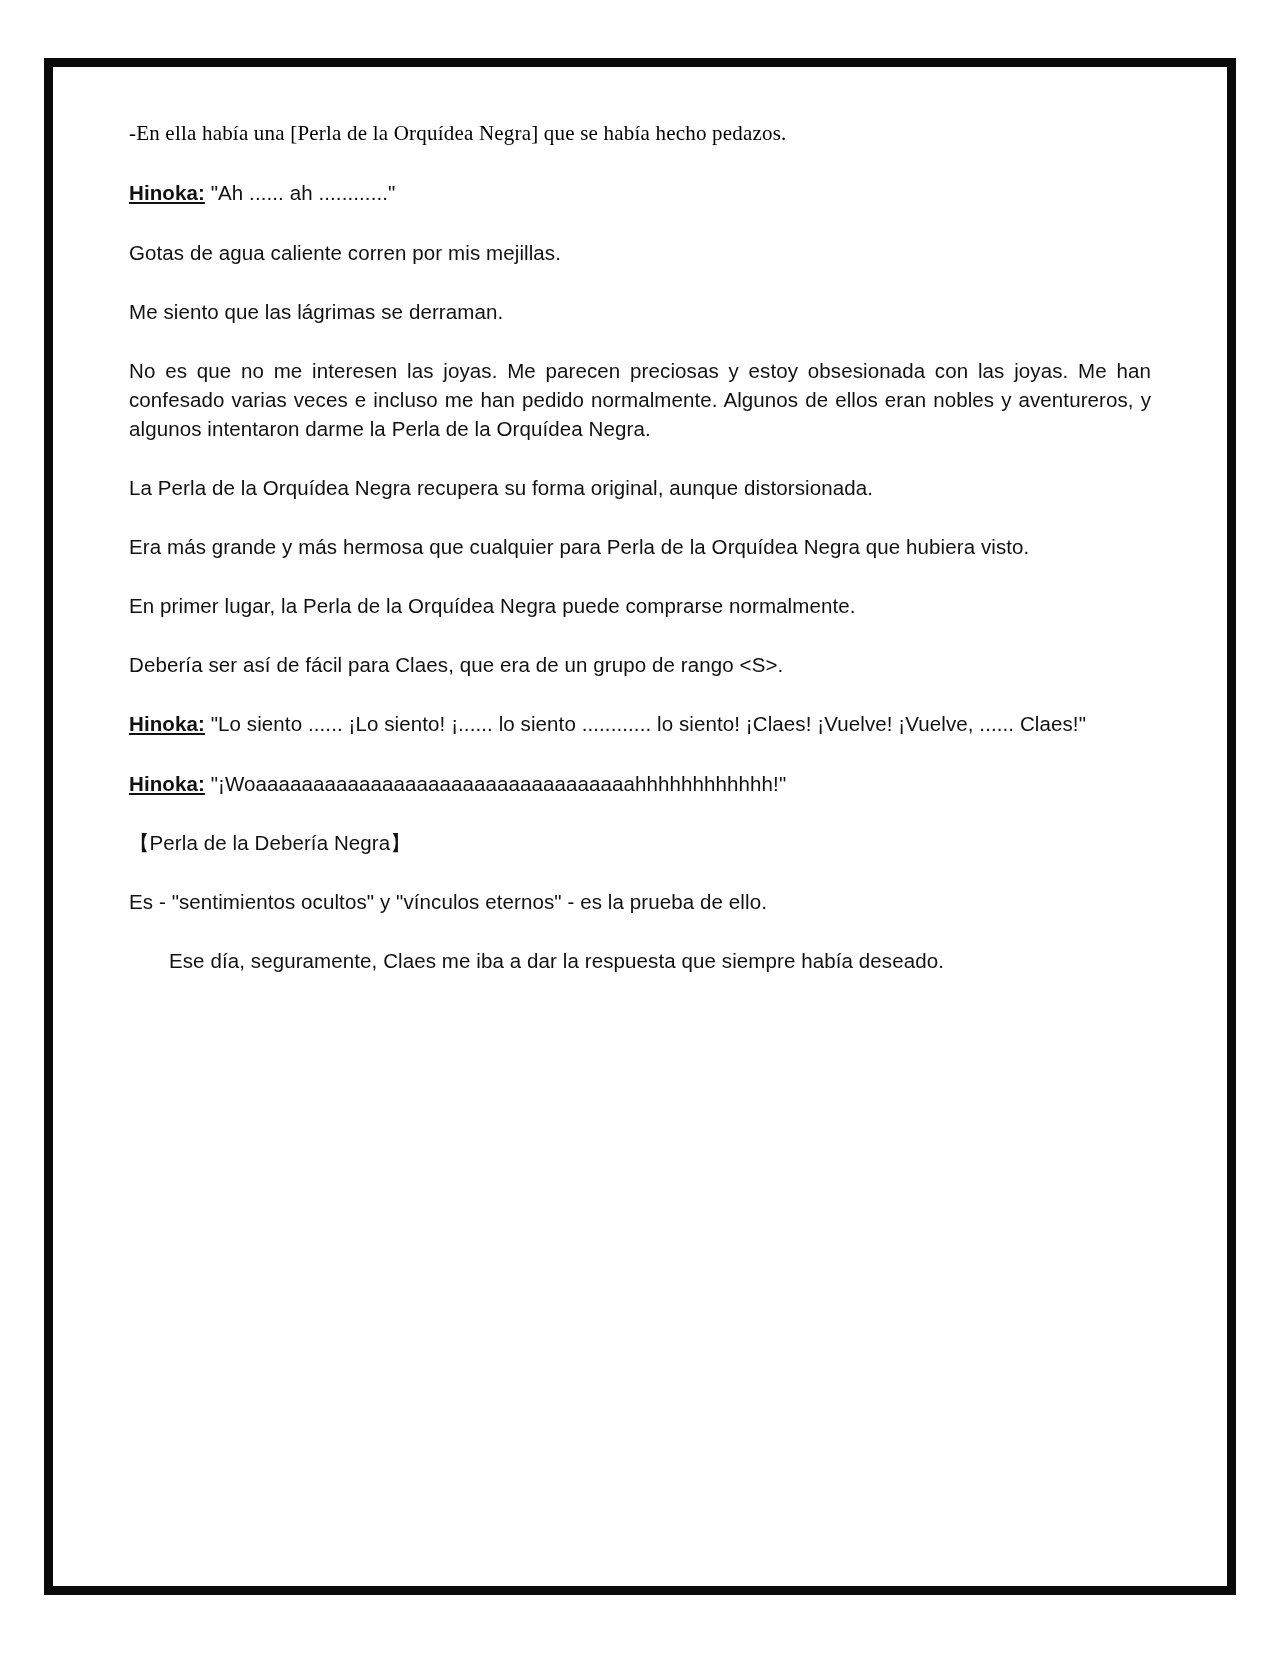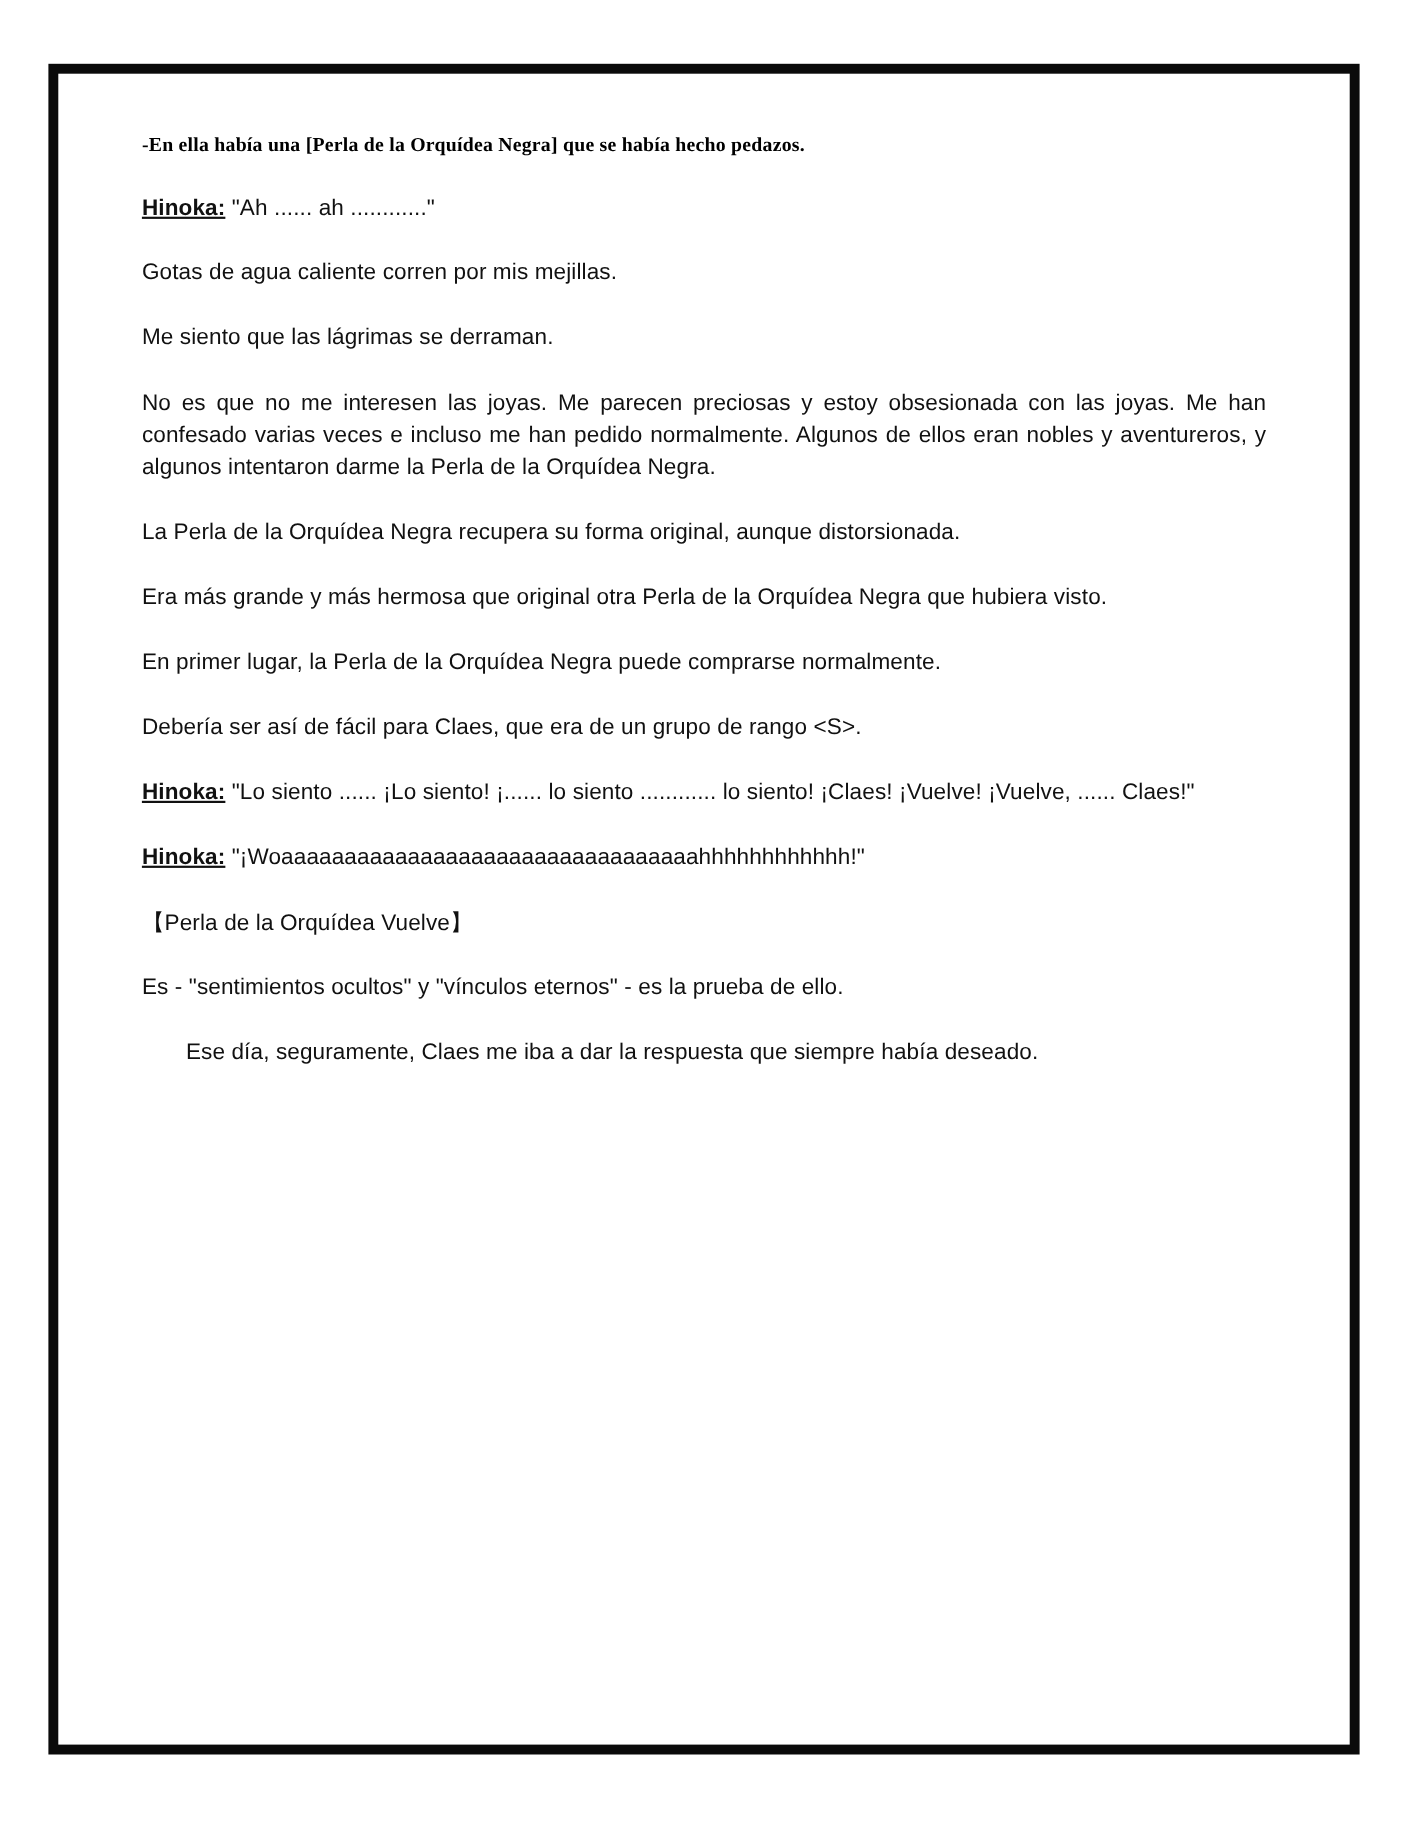--- a/index.html
+++ b/index.html
@@ -40,22 +40,22 @@
     text-align: justify;
     color: #111111;
     letter-spacing: 0.1px;
   }
   p.para:last-child {
     margin-bottom: 0;
     margin-left: 40px;
   }
   .heading-serif {
     font-family: "Liberation Serif", serif;
-    font-weight: bold;
-    font-size: 18px;
+    font-weight: normal;
+    font-size: 21px;
     line-height: 1.4;
     text-align: left;
     margin: 0 0 30px 0;
     letter-spacing: 0.2px;
   }
   .speaker {
     font-weight: bold;
     text-decoration: underline;
   }
   .centered {
@@ -82,32 +82,32 @@
       <p class="para">Gotas de agua caliente corren por mis mejillas.</p>
 
       <p class="para">Me siento que las lágrimas se derraman.</p>
 
 
       <p class="para">No es que no me interesen las joyas. Me parecen preciosas y estoy obsesionada con las joyas. Me han confesado varias veces e incluso me han pedido normalmente. Algunos de ellos eran nobles y aventureros, y algunos intentaron darme la Perla de la Orquídea Negra.</p>
 
 
       <p class="para">La Perla de la Orquídea Negra recupera su forma original, aunque distorsionada.</p>
 
-      <p class="para">Era más grande y más hermosa que original otra Perla de la Orquídea Negra que hubiera visto.</p>
+      <p class="para">Era más grande y más hermosa que cualquier para Perla de la Orquídea Negra que hubiera visto.</p>
 
       <p class="para">En primer lugar, la Perla de la Orquídea Negra puede comprarse normalmente.</p>
 
       <p class="para">Debería ser así de fácil para Claes, que era de un grupo de rango &lt;S&gt;.</p>
 
 
       <p class="para"><span class="speaker">Hinoka:</span><span> "Lo siento ...... ¡Lo siento!    ¡...... lo siento ............ lo siento!   ¡Claes!   ¡Vuelve! ¡Vuelve, ...... Claes!"</span></p>
 
       <p class="para tight"><span class="speaker">Hinoka:</span><span> "¡Woaaaaaaaaaaaaaaaaaaaaaaaaaaaaaaaaahhhhhhhhhhhh!"</span></p>
 
-      <p class="para centered">【Perla de la Orquídea Vuelve】</p>
+      <p class="para centered">【Perla de la Debería Negra】</p>
 
       <p class="para tight">Es - "sentimientos ocultos" y "vínculos eternos" - es la prueba de ello.</p>
 
       <p class="para tight">Ese día, seguramente, Claes me iba a dar la respuesta que siempre había deseado.</p>
 
     </div>
   </div>
 </div>
 
 </body></html>

